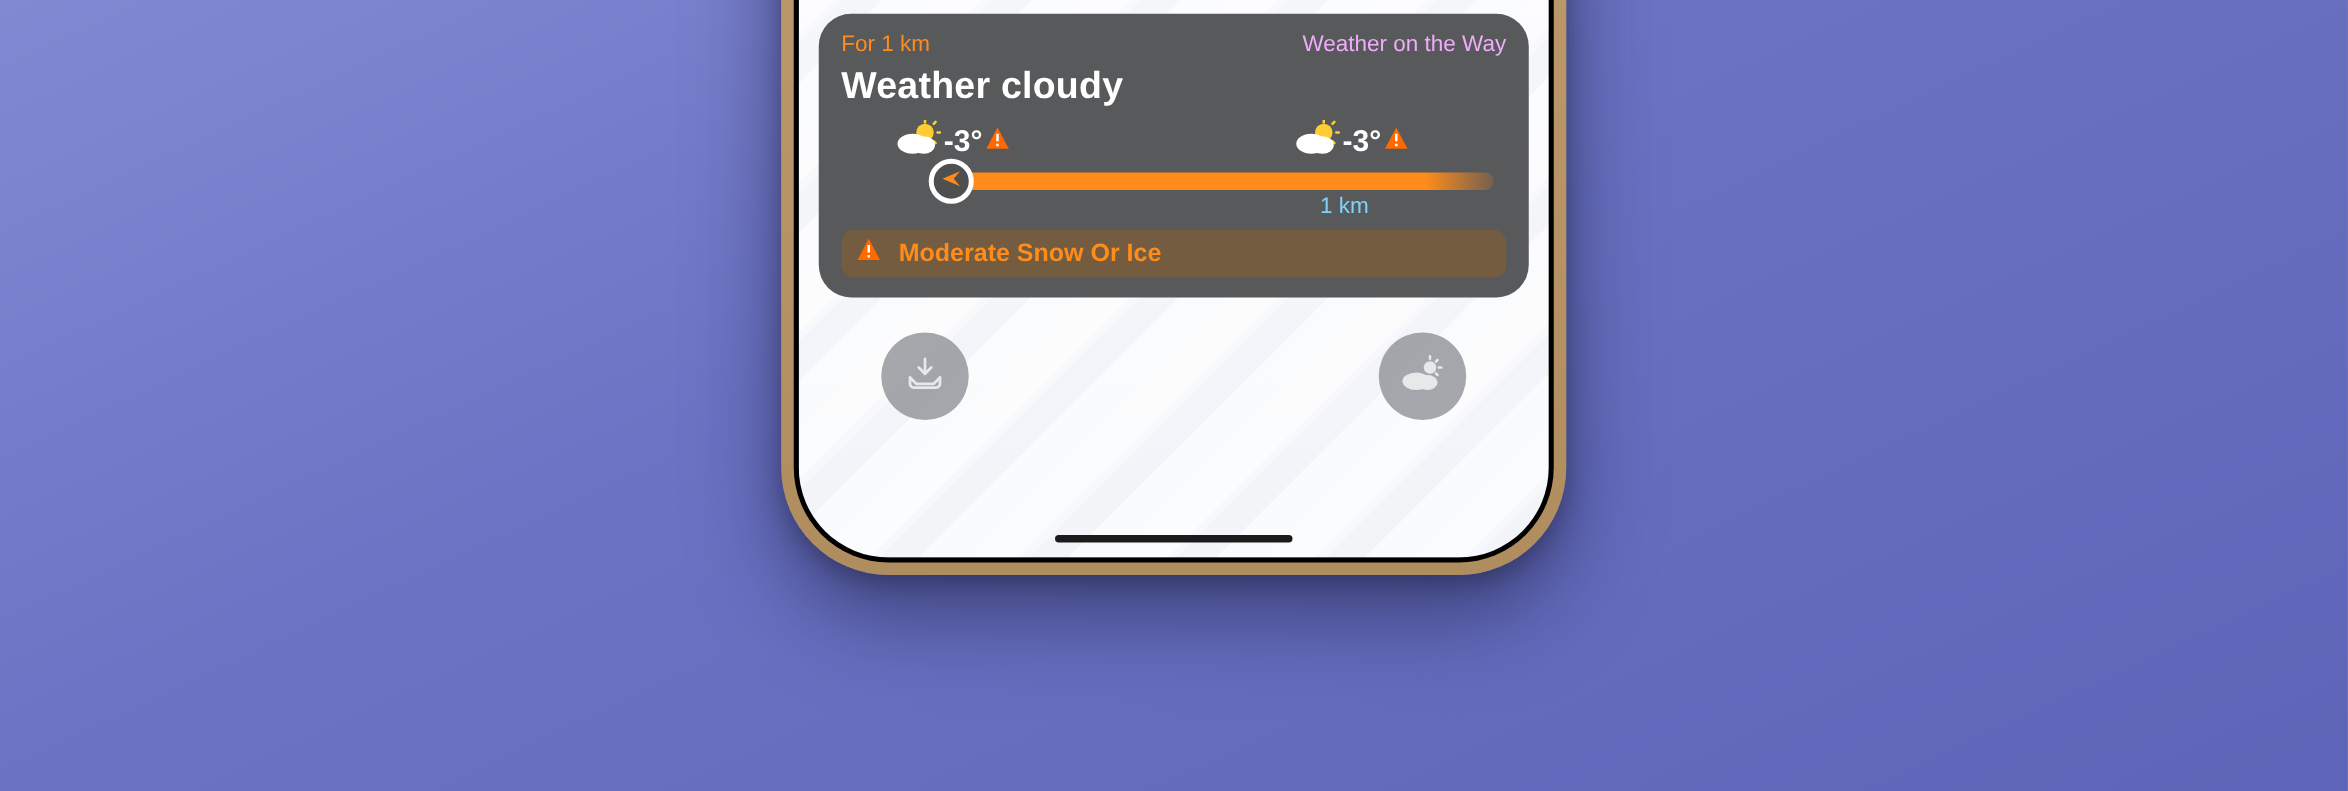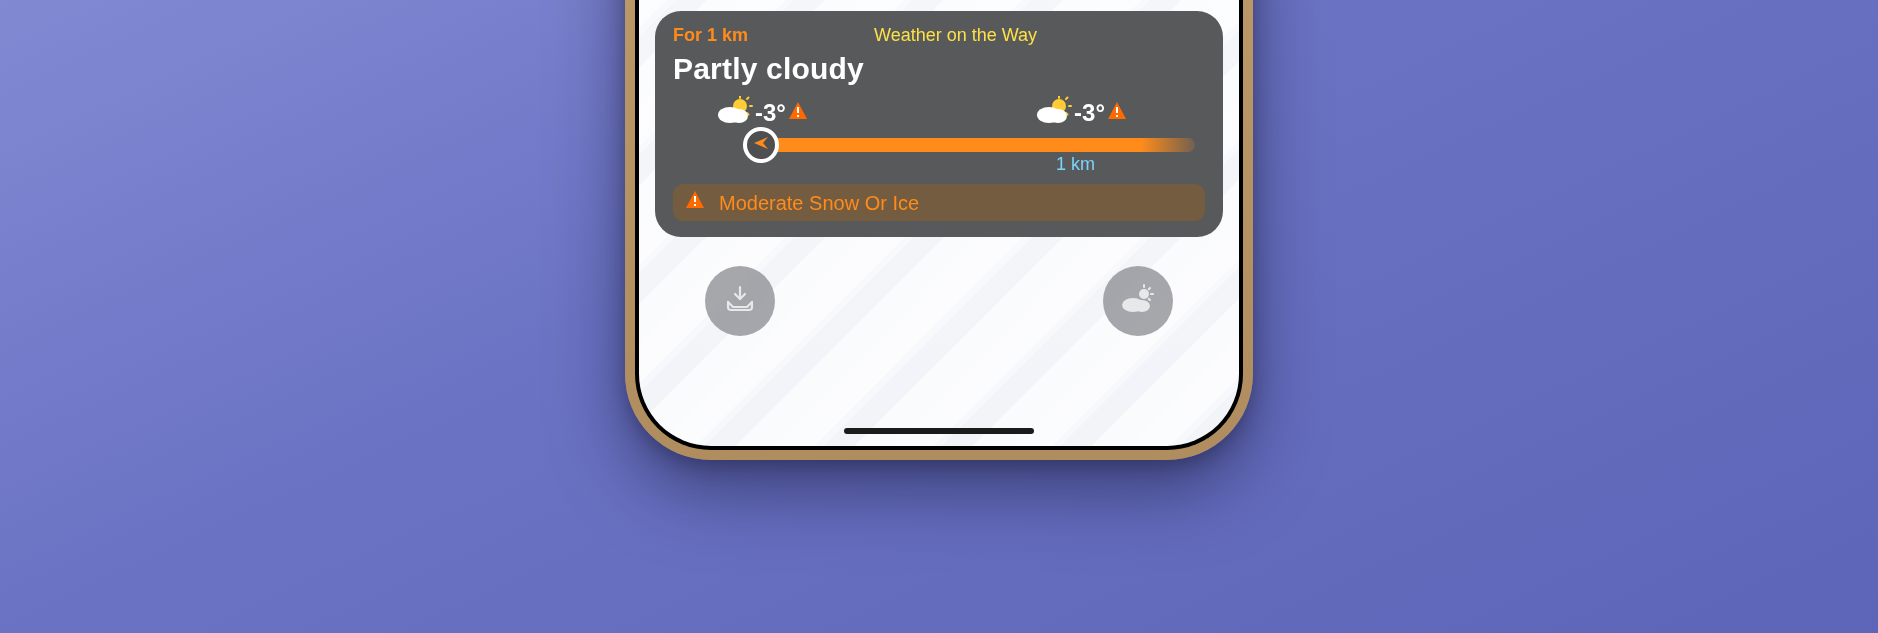--- a/index.html
+++ b/index.html
@@ -64,22 +64,22 @@
     background: #58595a;
     padding: 14px 18px 16px 18px;
     color: #fff;
   }
   .widget-header {
     display: flex;
     align-items: baseline;
     gap: 18px;
     font-size: 18px;
   }
-  .for-dist { color: #ff8c1a; font-weight: 700; }
-  .app-name { color: #fde047; flex: 1; text-align: center; margin-left: -60px; }
+  .for-dist { color: #ff8c1a; font-weight: 400; }
+  .app-name { color: #f0abfc; flex: 1; text-align: right; margin-left: -60px; }
 
   .condition {
     font-size: 30px;
     font-weight: 700;
     margin-top: 6px;
     letter-spacing: 0.2px;
   }
 
   .route {
     position: relative;
@@ -125,25 +125,25 @@
     color: #7dd3fc;
     font-size: 18px;
   }
 
   .alert-bar {
     margin-top: 6px;
     background: rgba(120,92,62,0.88);
     border-radius: 10px;
     padding: 6px 12px;
     display: flex;
-    align-items: flex-end;
+    align-items: center;
     gap: 14px;
     color: #ff8c1a;
     font-size: 20px;
-    font-weight: 400;
+    font-weight: 700;
   }
 
   
   .dock-btn {
     position: absolute;
     width: 70px; height: 70px;
     border-radius: 50%;
     background: rgba(140,142,148,0.78);
     top: 872px;
     display: flex;
@@ -163,21 +163,21 @@
 <div class="phone">
   <div class="phone-inner">
     <div class="screen">
 
       <div class="widget">
         <div class="widget-header">
           <span class="for-dist">For 1 km</span>
           <span class="app-name">Weather on the Way</span>
         </div>
 
-        <div class="condition">Partly cloudy</div>
+        <div class="condition">Weather cloudy</div>
 
         <div class="route">
 
           <div class="stop start">
             <span>
               <svg width="36" height="28" viewBox="0 0 36 28">
                 <circle cx="23" cy="10" r="7" class="sun-color"></circle>
                 <g stroke="#ffcc33" stroke-width="2" stroke-linecap="round">
                   <line x1="23" y1="0" x2="23" y2="2"></line>
                   <line x1="33" y1="10" x2="35" y2="10"></line>

